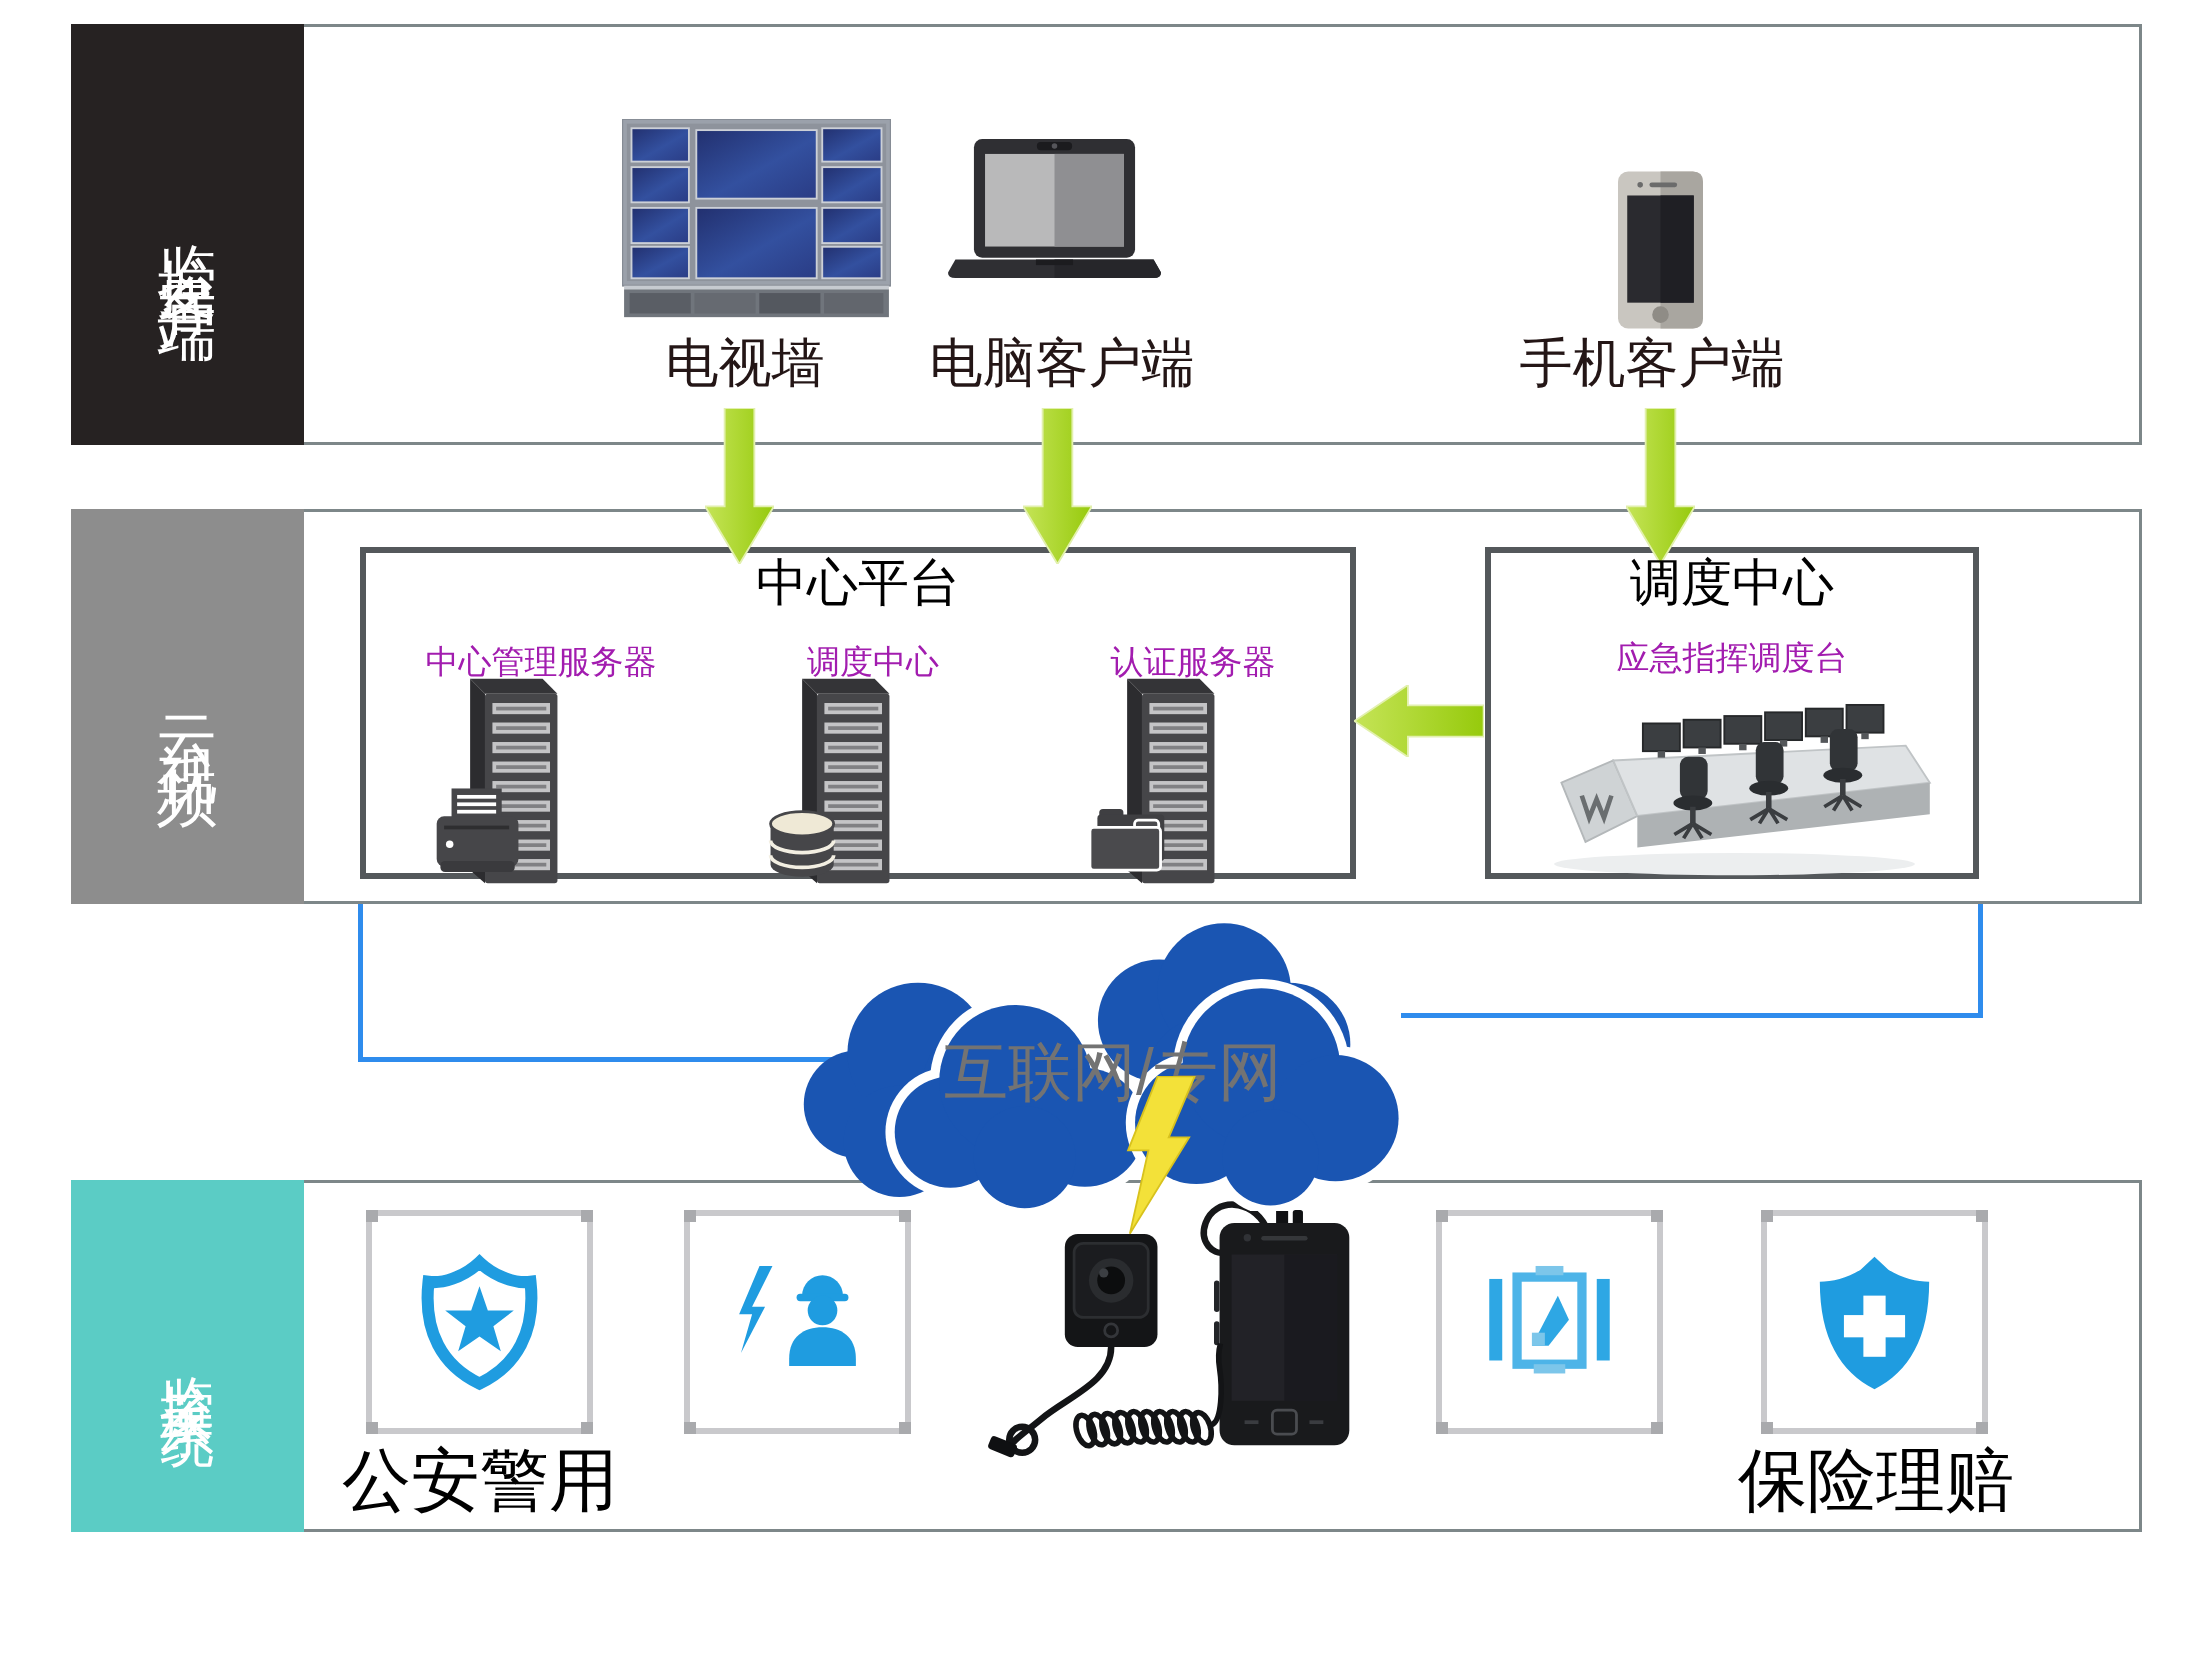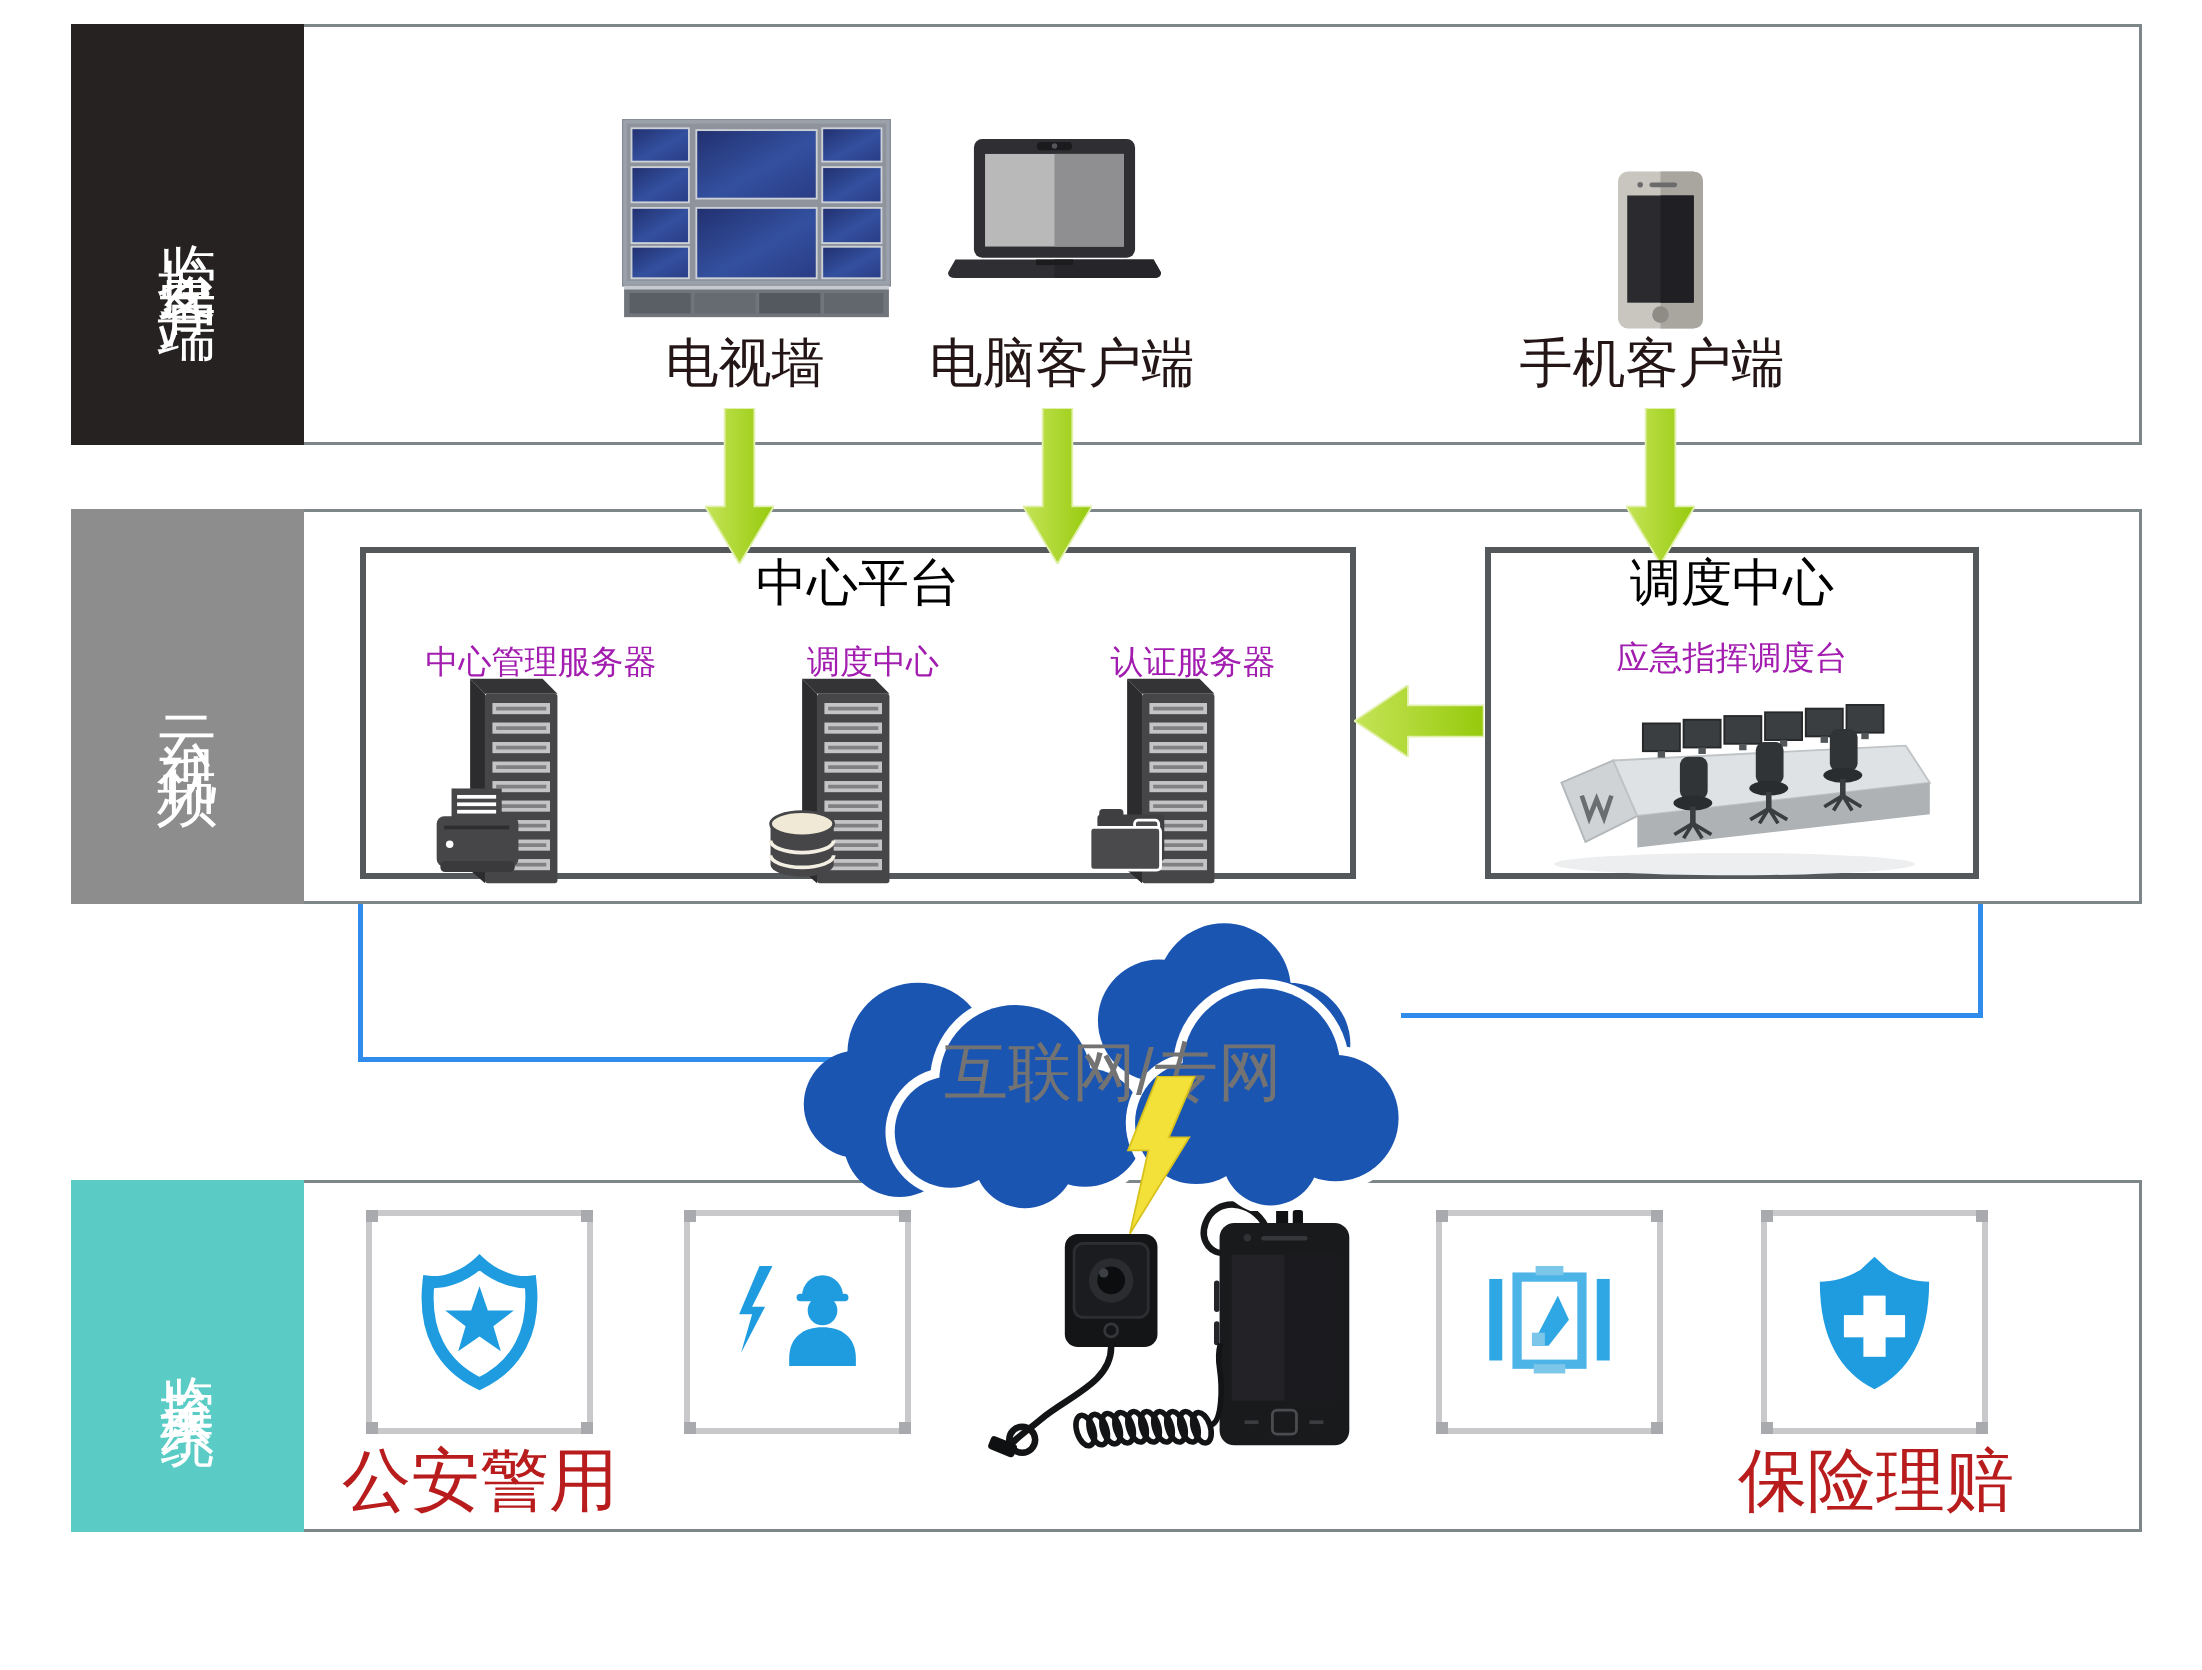--- a/index.html
+++ b/index.html
@@ -14,21 +14,21 @@
   .sidebar1{top:24px;height:421px;background:#262222;font-size:59px;letter-spacing:15px;}
   .sidebar2{top:509px;height:395px;background:#8d8d8d;font-size:61px;letter-spacing:24px;}
   .sidebar3{top:1180px;height:352px;background:#5bccc5;font-size:54px;letter-spacing:9.3px;}
   .innerbox{position:absolute;border:6.5px solid #54585b;box-sizing:border-box;background:#fff;z-index:1;}
   .box-platform{left:360px;top:547px;width:996px;height:332px;}
   .box-dispatch{left:1485px;top:547px;width:494px;height:332px;}
   .lbl{position:absolute;transform:translateX(-50%);white-space:nowrap;z-index:3;line-height:1.1;}
   .client-lbl{top:334px;font-size:53px;color:#241616;font-weight:400;}
   .title-lbl{font-size:51px;color:#000;font-weight:500;}
   .sub-lbl{font-size:33px;color:#a21caf;font-weight:500;}
-  .bottom-lbl{top:1443px;font-size:69px;color:#b91c1c;font-weight:500;}
+  .bottom-lbl{top:1443px;font-size:69px;color:#000000;font-weight:500;}
   .cloud-lbl{top:1037px;font-size:64px;color:#737373;font-weight:500;z-index:6;}
   .icon{position:absolute;z-index:3;}
   .conn{position:absolute;background:#2f8ced;z-index:1;}
   .tile{position:absolute;top:1210px;width:227px;height:224px;background:#fff;border:6.5px solid #c9c9cc;
         box-sizing:border-box;z-index:3;}
   .tile::before{content:"";position:absolute;top:-6.5px;left:-6.5px;width:12px;height:12px;background:#a9aaad;
         box-shadow:215px 0 #a9aaad,0 212px #a9aaad,215px 212px #a9aaad;}
   .tile svg{position:absolute;left:38px;top:37px;}
   svg{display:block;}
 </style>

